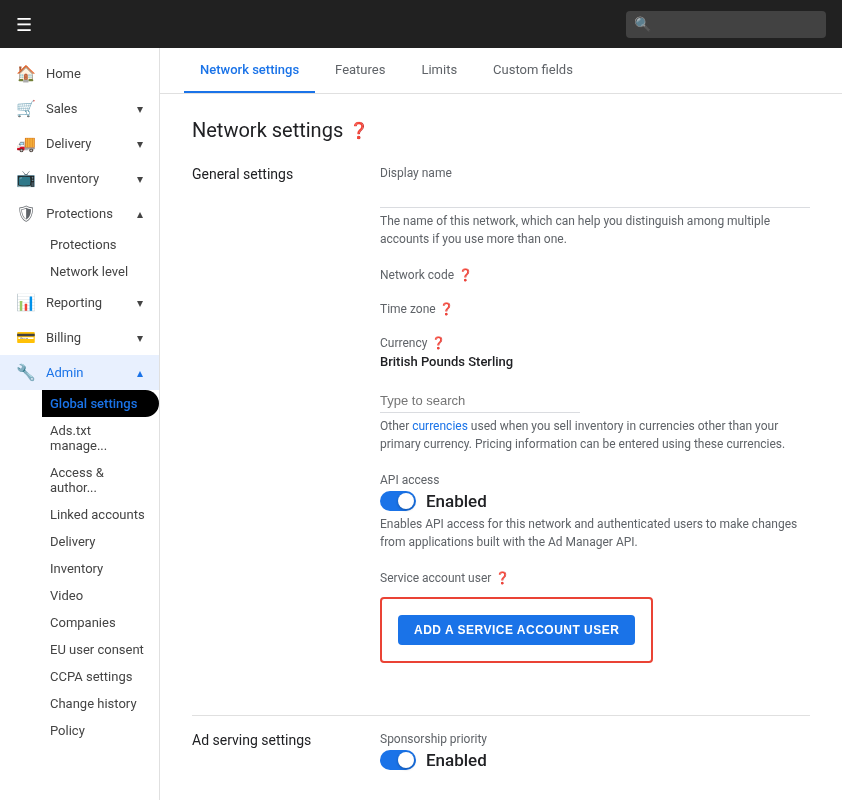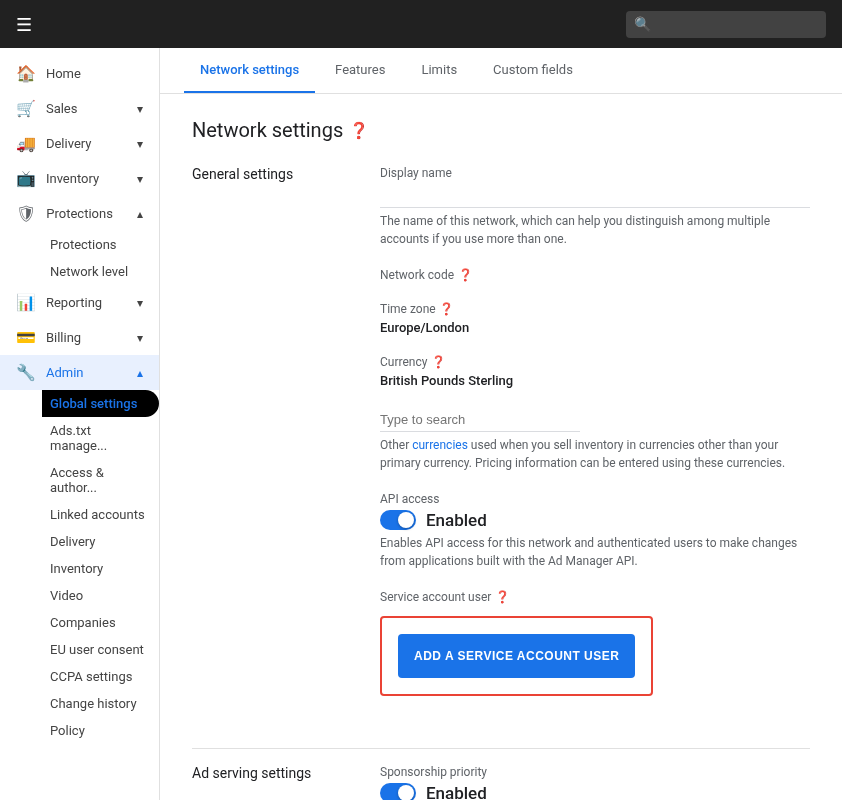--- a/index.html
+++ b/index.html
@@ -217,21 +217,21 @@
       padding: 16px;
       margin-top: 8px;
       display: inline-block;
       min-width: 220px;
     }
     .btn-primary {
       background: #1a73e8;
       color: #fff;
       border: none;
       border-radius: 4px;
-      padding: 15px 16px;
+      padding: 8px 16px;
       font-size: 12px;
       font-weight: 700;
       cursor: pointer;
       letter-spacing: 0.5px;
       text-transform: uppercase;
     }
 
     .divider {
       border: none;
       border-top: 1px solid #e0e0e0;
@@ -387,21 +387,20 @@
               <span>Network code</span>
               <span class="help-icon" style="font-size:12px">❓</span>
             </div>
           </div>
 
           <div class="field-group">
             <div class="field-label">
               <span>Time zone</span>
               <span class="help-icon" style="font-size:12px">❓</span>
             </div>
-            <div class="field-value">Europe/London</div>
           </div>
 
           <div class="field-group">
             <div class="field-label">
               <span>Currency</span>
               <span class="help-icon" style="font-size:12px">❓</span>
             </div>
             <div class="field-value">British Pounds Sterling</div>
           </div>
 

